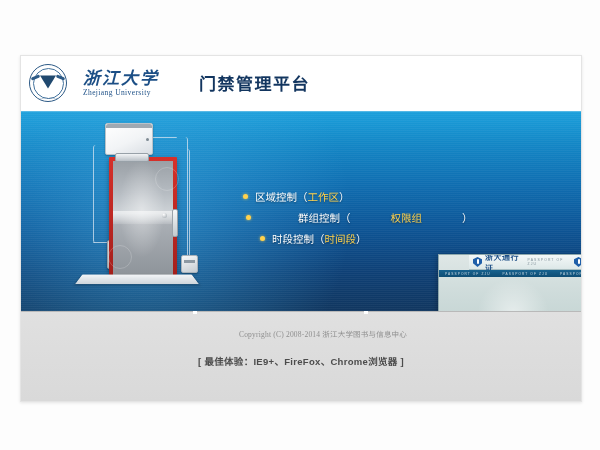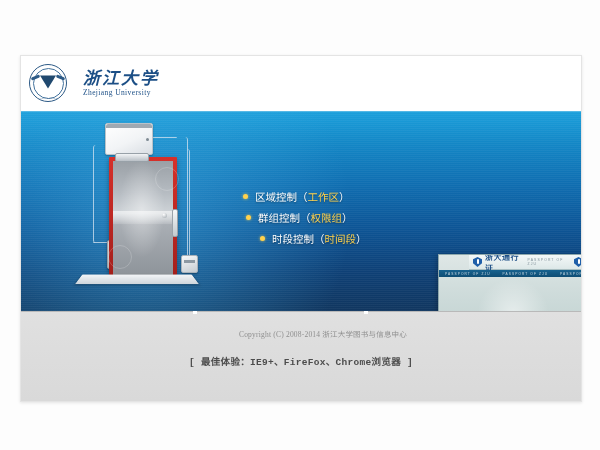--- a/index.html
+++ b/index.html
@@ -177,21 +177,21 @@
     position:absolute;color:#ffffff;font-size:10.5px;white-space:nowrap;
     font-family:"DejaVu Sans","Liberation Sans",sans-serif;
     text-shadow:0 1px 2px rgba(0,0,0,.4);display:flex;align-items:center;
   }
   .bullet .dot{
     width:5px;height:5px;border-radius:50%;background:#ffd24d;
     margin-right:7px;flex:0 0 auto;box-shadow:0 0 3px rgba(255,210,77,.8);
   }
   .bullet .hi{color:#ffd24d;}
   #b1{left:222px;top:78px;}
-  #b2{left:225px;top:99px;}
+  #b2{left:225px;top:99px;gap:40px;}
   #b3{left:239px;top:120px;font-family:Liberation Serif, serif;}
 
   
   #login{
     position:absolute;left:417px;top:143px;width:148px;height:103px;
     background:linear-gradient(180deg,#dfe7e6 0%,#cfdcdb 35%,#b9cdcb 100%);
     border:1px solid #8fa9ad;
     box-shadow:0 2px 6px rgba(0,0,0,.35);
     overflow:hidden;
   }
@@ -268,21 +268,21 @@
   #footer .sep.s2{left:343px;}
   #copyright{
     position:absolute;left:0;right:0;top:16px;text-align:center;
     font-size:7.5px;color:#8e8e8e;letter-spacing:.2px;
     font-family:"Liberation Serif","DejaVu Serif",serif;
     padding-left:44px;
   }
   #browser{
     position:absolute;left:0;right:0;top:42px;text-align:center;
     font-size:9.5px;color:#4c4c4c;font-weight:bold;letter-spacing:.3px;
-    font-family:Liberation Mono, monospace;
+    font-family:Liberation Sans, sans-serif;
   }
 </style>
 </head>
 <body>
 
 <div id="page">
   <div id="card">
 
     <div id="header">
       <div id="brand">
@@ -291,20 +291,21 @@
           <div class="wingl"></div>
           <div class="wingr"></div>
           <div class="bird"></div>
           <div class="arcText">ZHEJIANG UNIVERSITY</div>
         </div>
         <div id="zjuName">
           <div class="cn">浙江大学</div>
           <div class="en">Zhejiang University</div>
         </div>
       </div>
+      <div id="platformTitle">门禁管理平台</div>
     </div>
 
     <div id="hero">
       <div class="topline"></div>
       <div class="scan"></div>
 
       <div id="illus">
         <div class="wire w1"></div>
         <div class="wire w1b"></div>
         <div class="wire w2"></div>

